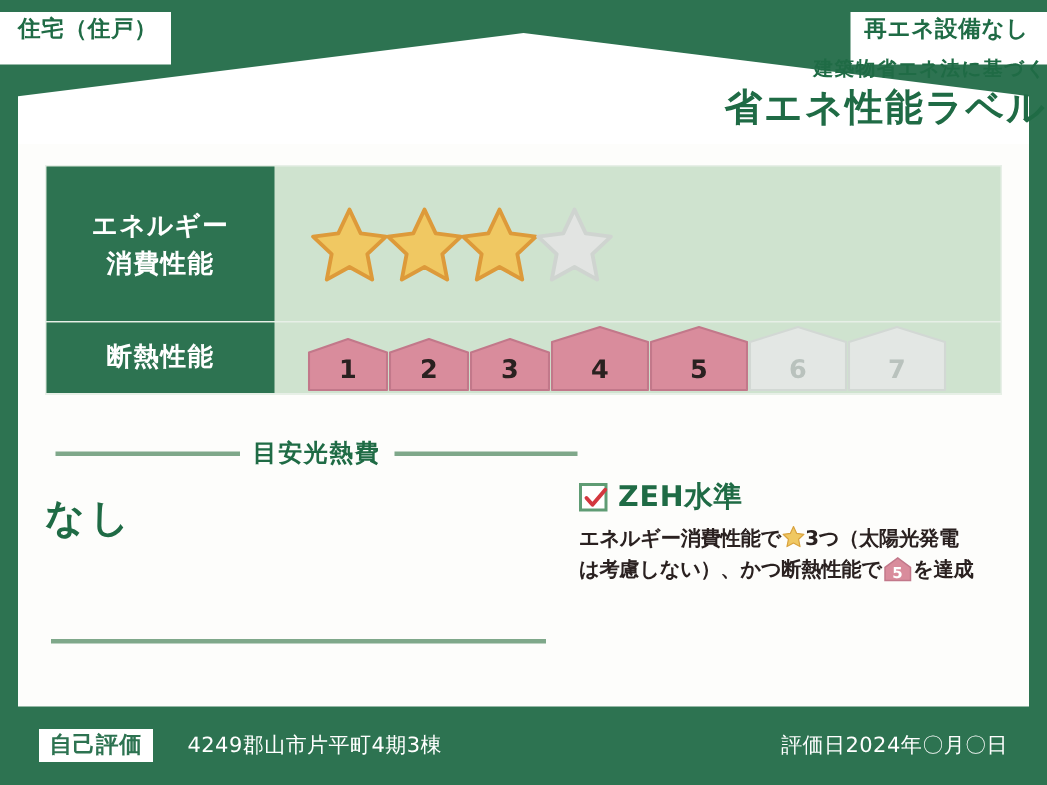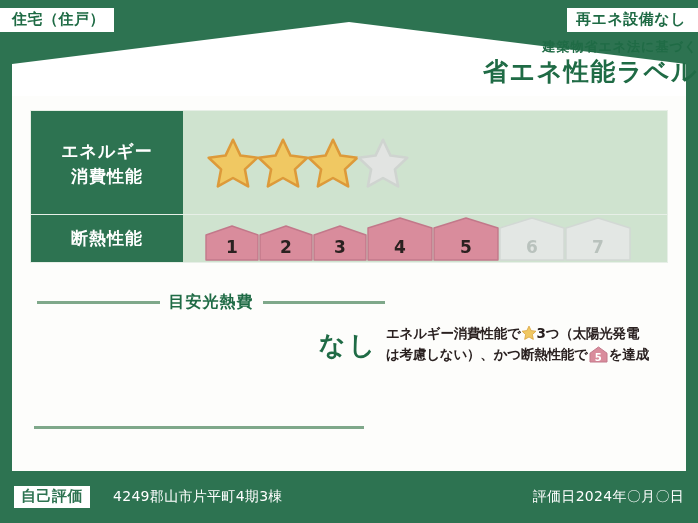--- a/index.html
+++ b/index.html
@@ -12,21 +12,21 @@
   }
 
   
   .corner-badge{
     position:absolute;top:8px;
     background:#ffffff;
     color:#1f6b45;
     font-weight:bold;
     font-size:15px;
     letter-spacing:.5px;
-    padding:4px 9px 5px 9px;
+    padding:4px 9px 16px 9px;
     line-height:1;
     white-space:nowrap;
   }
   .corner-badge.left{left:0;padding-left:12px;}
   .corner-badge.right{right:0;padding-right:12px;}
 
   
   .roof{
     position:absolute;
     left:12px;right:12px;top:22px;height:78px;
@@ -120,21 +120,21 @@
   }
   .cost-head .ln{
     flex:1;height:3px;background:#7fa88a;
   }
   .cost-head .txt{
     color:#1f6b45;font-weight:bold;font-size:16px;
     padding:0 9px;white-space:nowrap;letter-spacing:1px;
   }
   .cost-value{
     position:absolute;left:18px;top:232px;width:348px;
-    text-align:right;
+    text-align:left;
     color:#1f6b45;font-weight:bold;font-size:26px;letter-spacing:3px;
   }
   .cost-rule{
     position:absolute;left:22px;top:330px;width:330px;height:3px;
     background:#7fa88a;
   }
 
   
   .zeh{
     position:absolute;left:374px;top:222px;width:292px;
@@ -170,21 +170,21 @@
   .inline-house svg{position:absolute;left:0;top:0;}
   .inline-house b{
     position:absolute;left:0;right:0;bottom:0px;
     text-align:center;font-size:10px;color:#fff;line-height:1;
   }
 
   
   .footer{
     position:absolute;left:0;right:0;bottom:0;height:52px;
     display:flex;align-items:center;
-    padding:0 14px;
+    padding:0 26px;
     box-sizing:border-box;
     color:#ffffff;
   }
   .self-badge{
     background:#ffffff;color:#2d7351;
     font-weight:bold;font-size:15px;letter-spacing:.5px;
     padding:3px 7px 4px 7px;line-height:1;white-space:nowrap;
   }
   .footer-addr{
     font-size:14px;margin-left:23px;white-space:nowrap;letter-spacing:.3px;
@@ -282,20 +282,28 @@
 
   <div class="cost-head">
     <div class="ln"></div>
     <div class="txt">目安光熱費</div>
     <div class="ln"></div>
   </div>
   <div class="cost-value">なし</div>
   <div class="cost-rule"></div>
 
   <div class="zeh">
+    <div class="zeh-head">
+      <span class="checkbox">
+        <svg width="16" height="16" viewBox="0 0 16 16" aria-hidden="true">
+          <path d="M2 8 L6 12.5 L14.5 2.5" fill="none" stroke="#d3373f" stroke-width="2.6" stroke-linecap="round" stroke-linejoin="round"></path>
+        </svg>
+      </span>
+      <span class="zeh-title">ZEH水準</span>
+    </div>
     <div class="zeh-desc">
       <span>エネルギー消費性能で</span><span class="inline-star"><svg width="16" height="16" viewBox="0 0 24 24" aria-hidden="true">
             <path d="M12 1.6 L15.2 8.4 L22.4 9.3 L17.1 14.3 L18.5 21.6 L12 18 L5.5 21.6 L6.9 14.3 L1.6 9.3 L8.8 8.4 Z" fill="#f0c862" stroke="#d9a33f" stroke-width="1.2" stroke-linejoin="round"></path>
           </svg></span><span>3つ（太陽光発電</span><br><span>は考慮しない）、かつ断熱性能で</span><span class="inline-house"><svg width="19" height="17" viewBox="0 0 19 17" aria-hidden="true">
             <path d="M1 7.2 L9.5 1 L18 7.2 L18 16 L1 16 Z" fill="#d98c9c" stroke="#c2788a" stroke-width="1"></path>
           </svg><b>5</b></span><span>を達成</span>
     </div>
   </div>
 
 </div>

